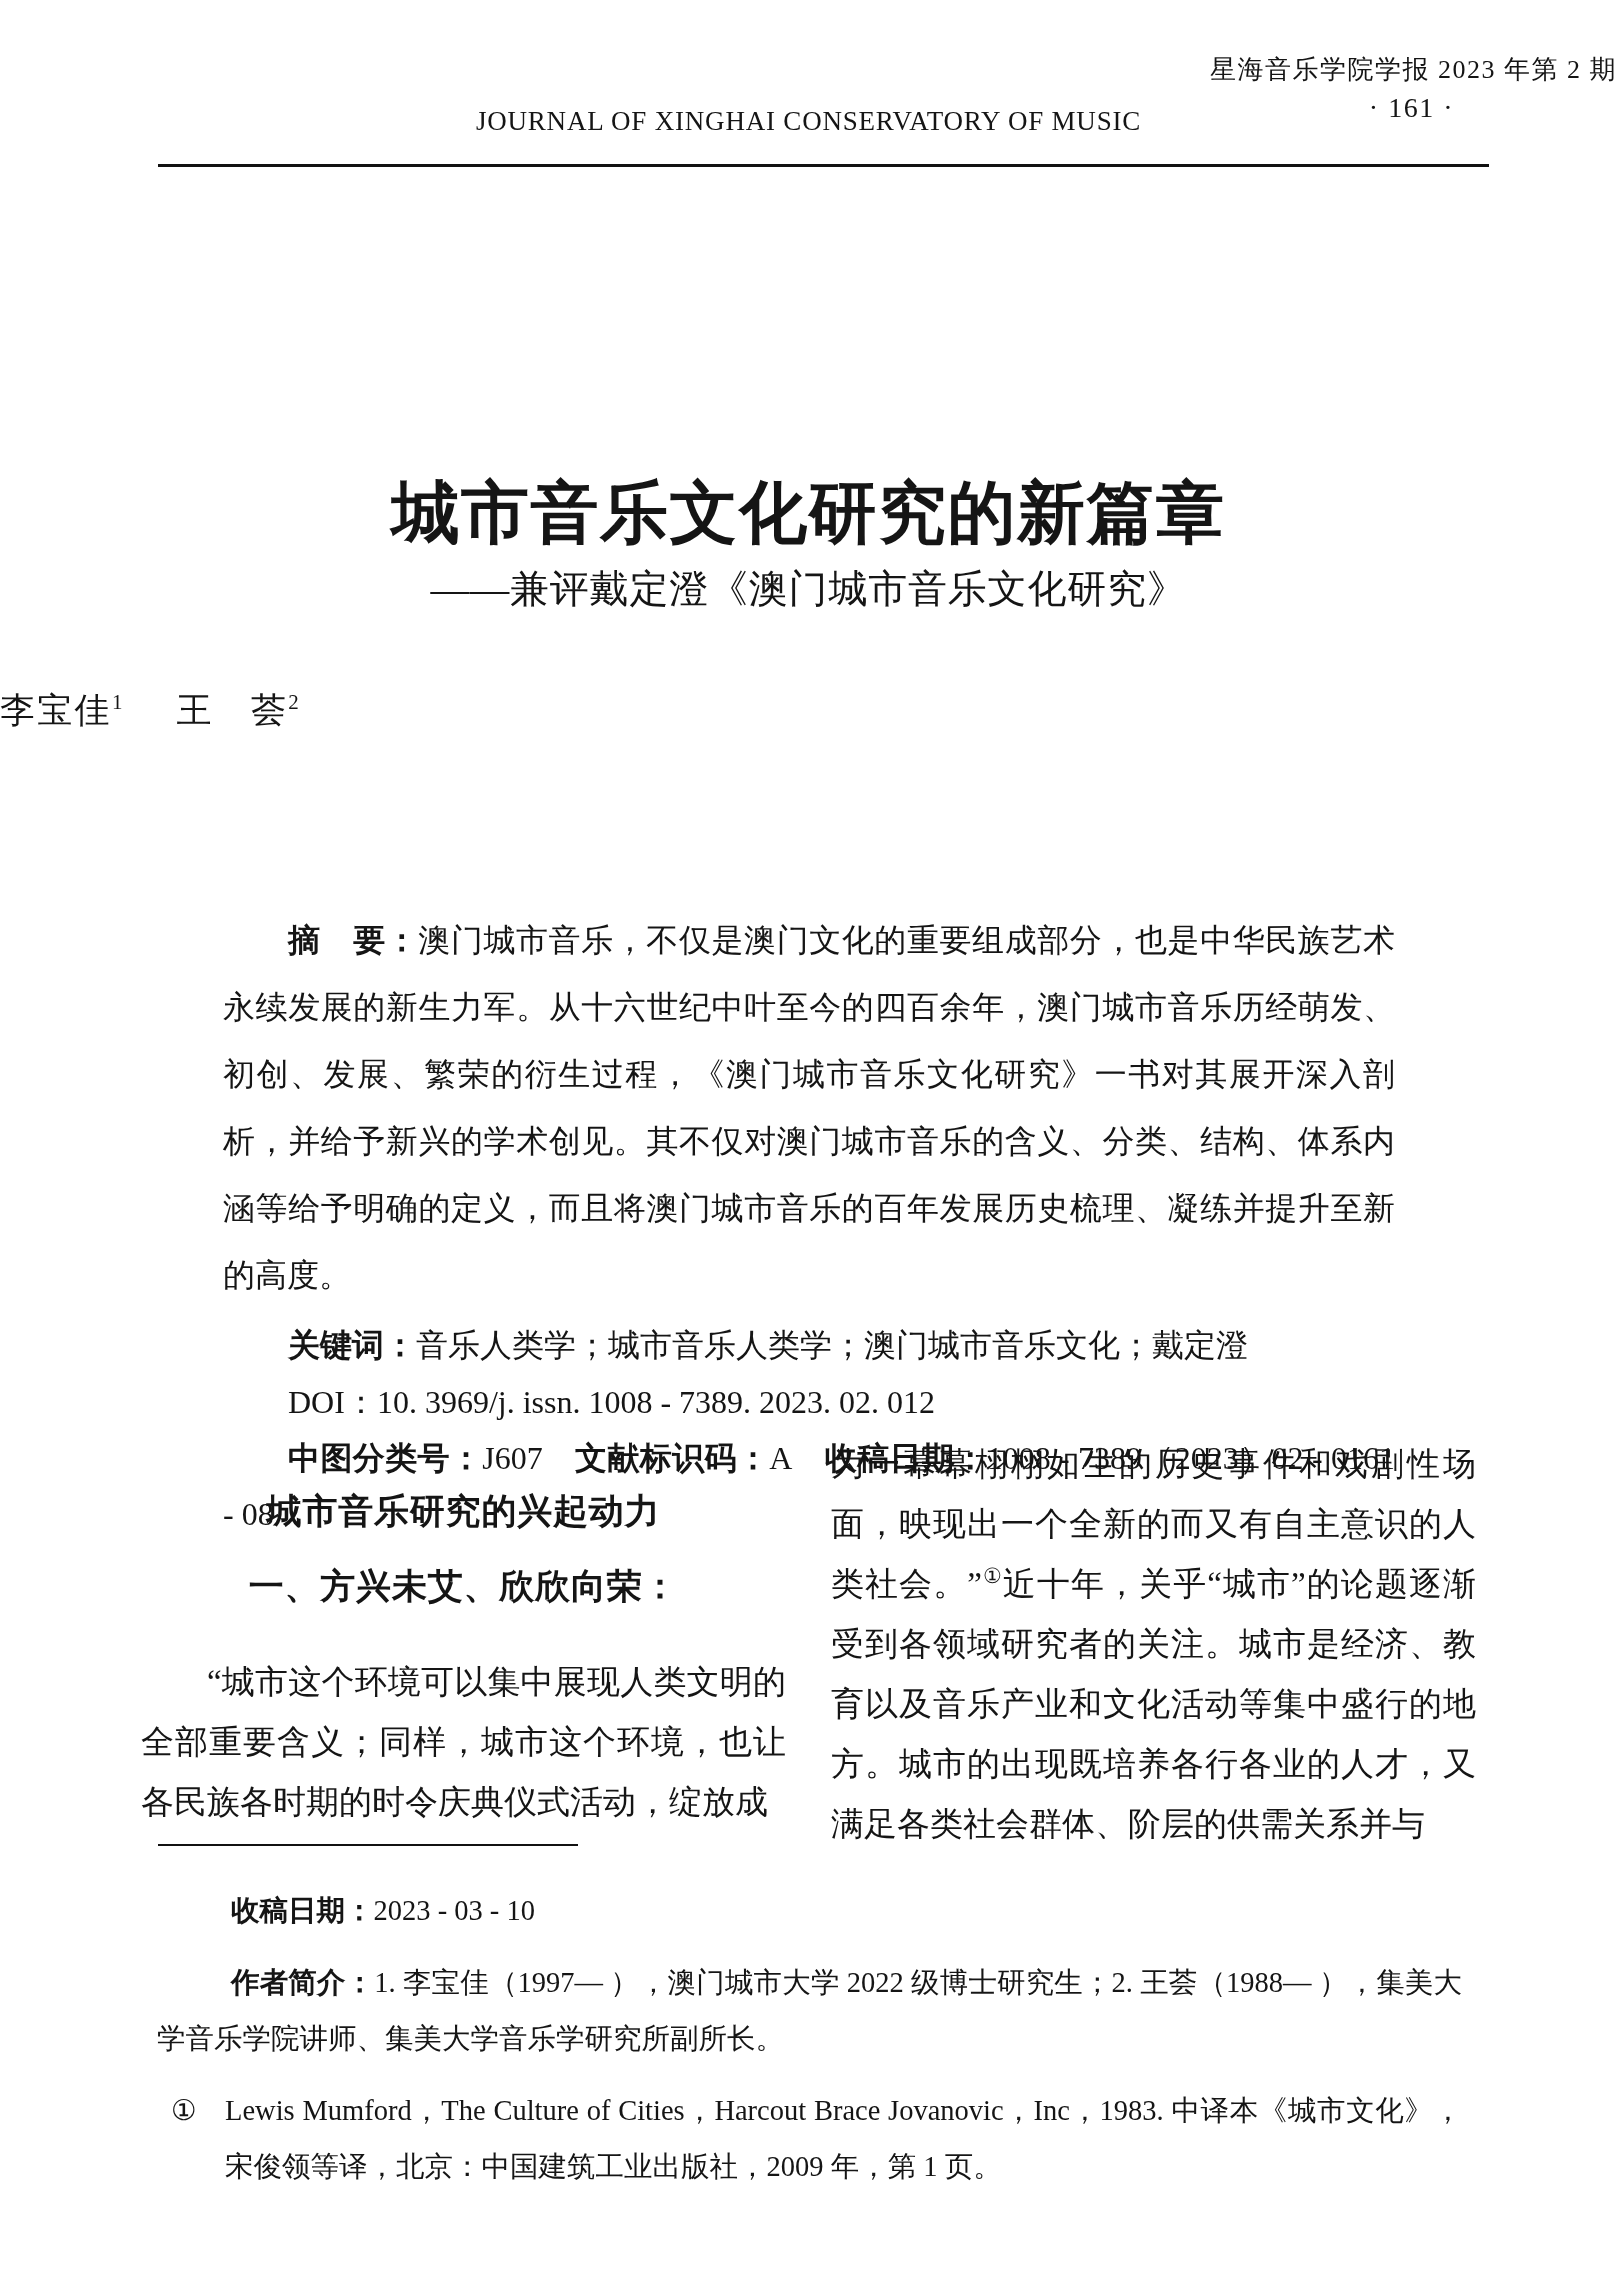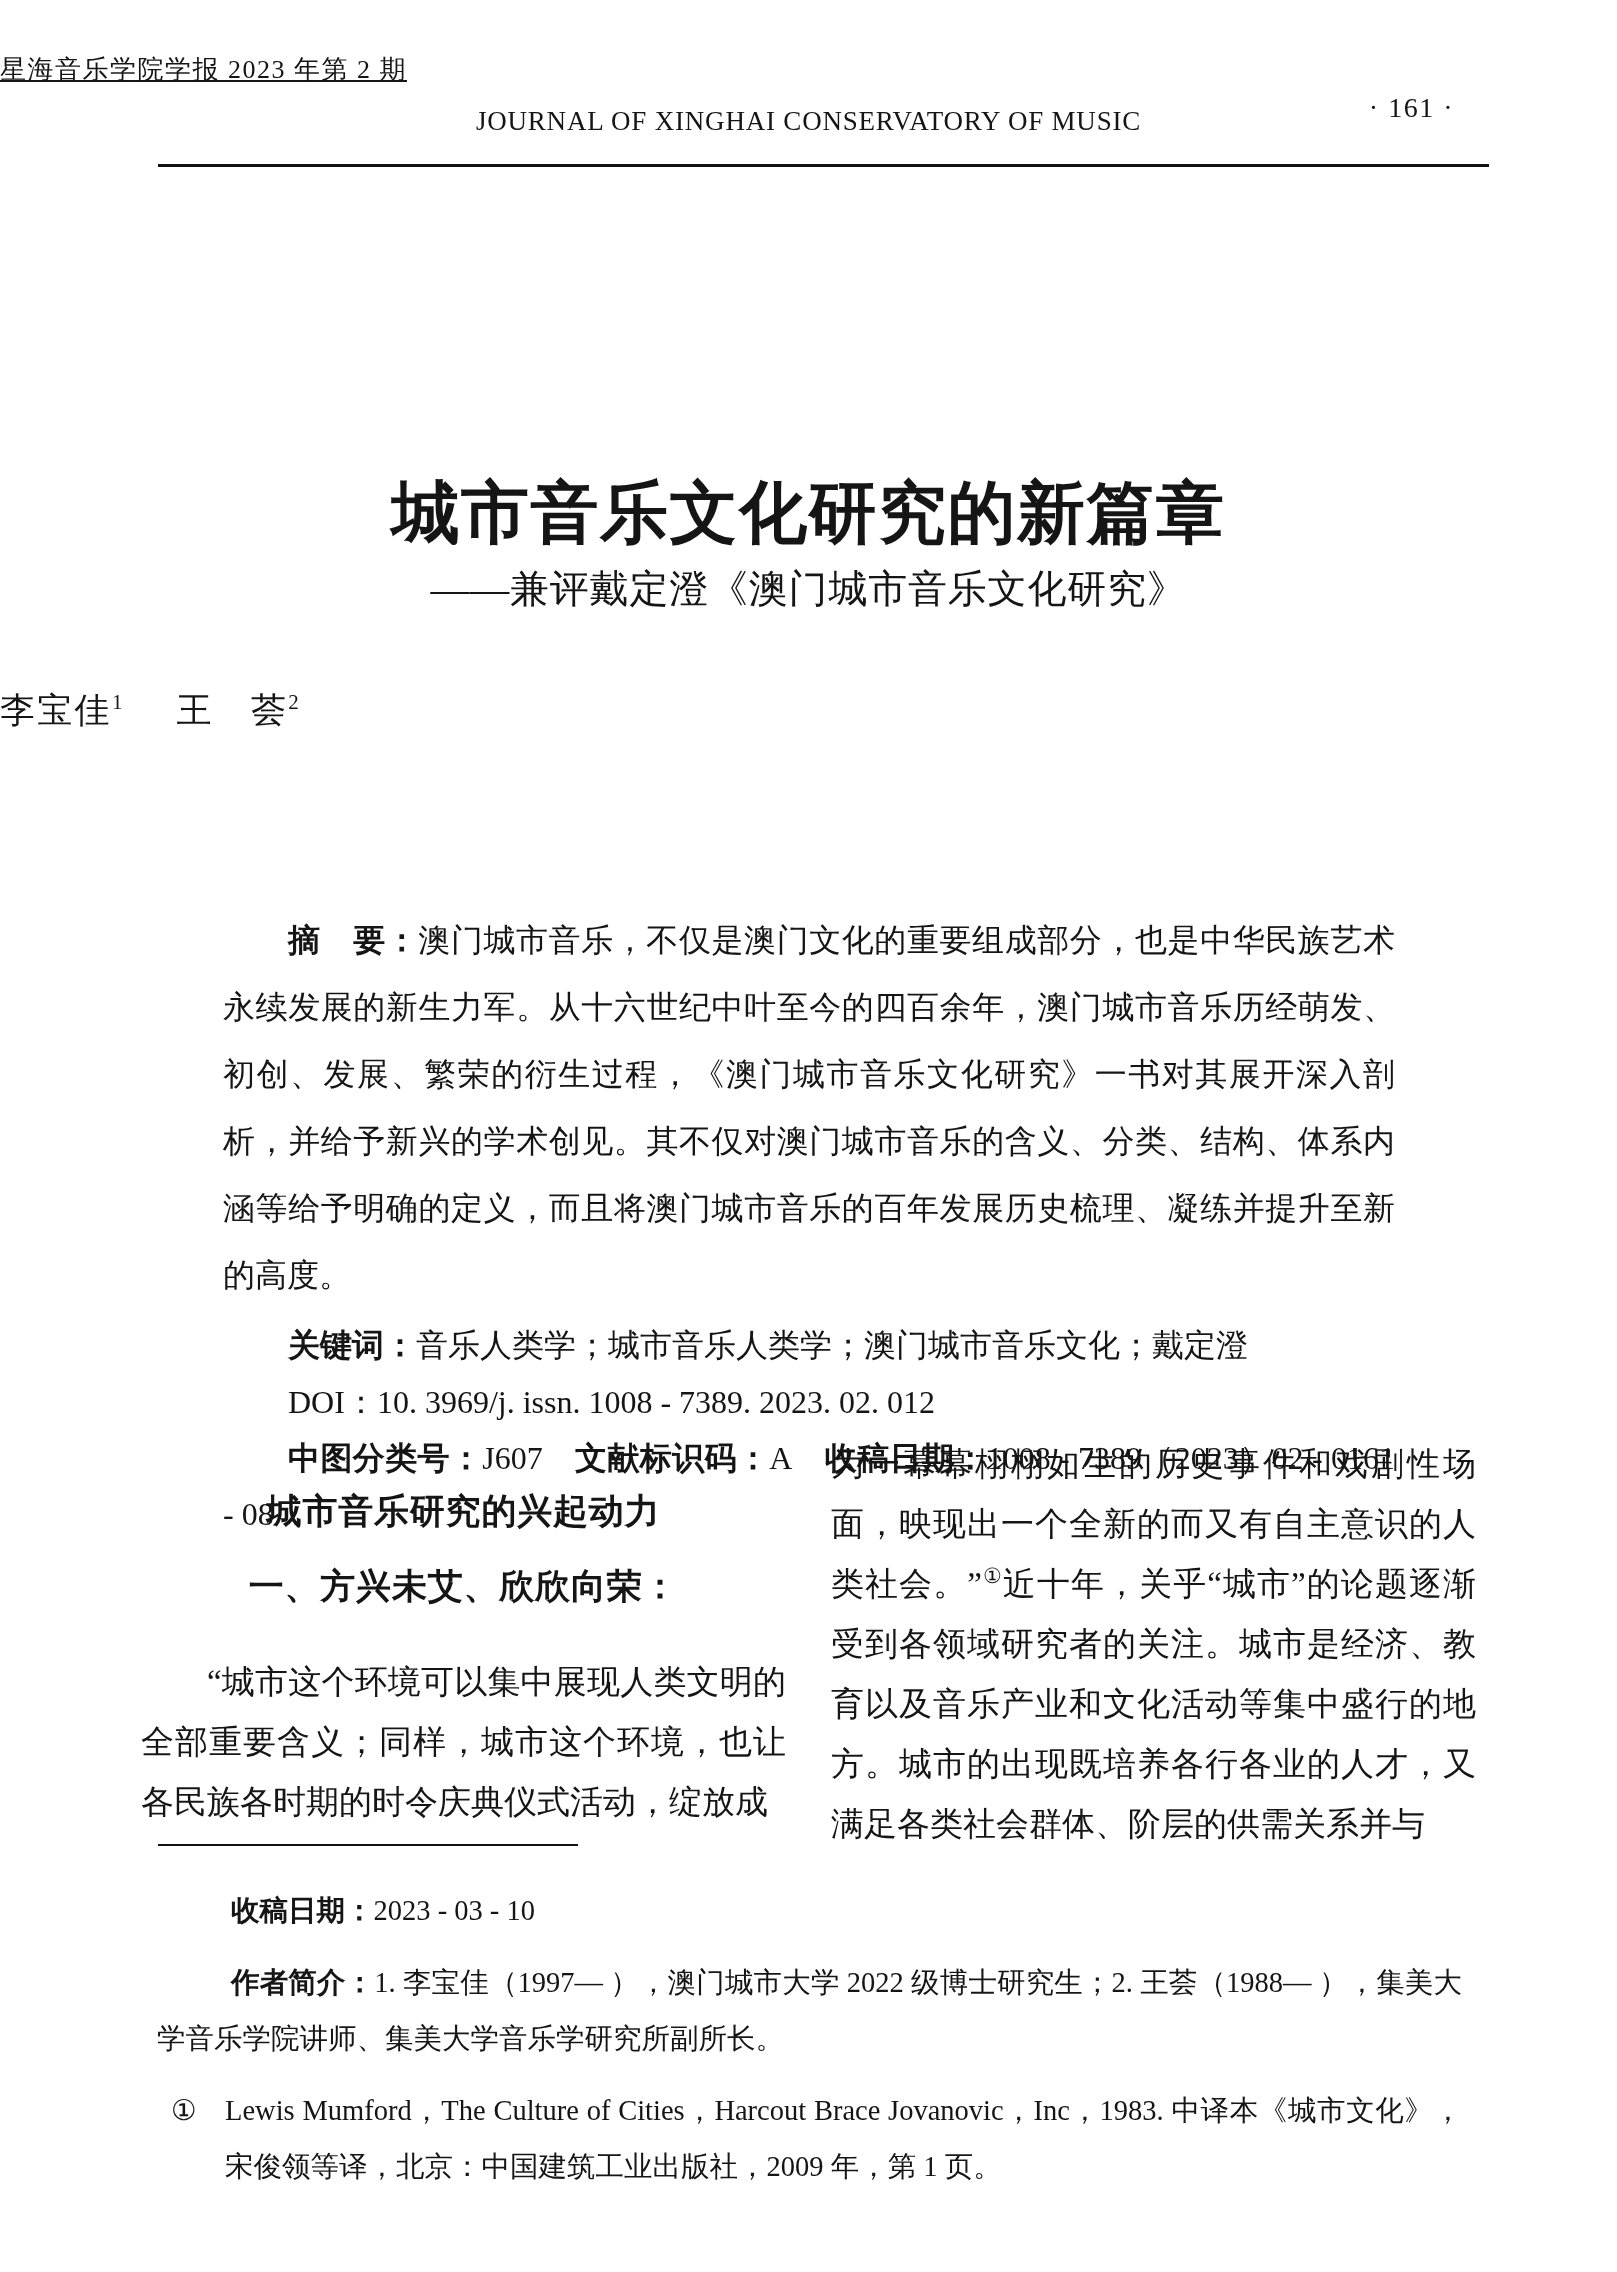--- a/index.html
+++ b/index.html
@@ -5,21 +5,21 @@
   html,body{margin:0;padding:0;}
   body{
     width:1617px;height:2273px;
     background:#ffffff;color:#151515;
     font-family:"Liberation Serif","DejaVu Serif",serif;
     position:relative;overflow:hidden;
   }
   
   .hdr-cn{
     position:absolute;top:52px;left:0;width:100%;
-    text-align:left;font-size:26px;letter-spacing:1.5px;text-decoration:underline;
+    text-align:right;font-size:26px;letter-spacing:1.5px;
   }
   .hdr-en-row{
     position:absolute;top:106px;left:0;width:100%;
     text-align:center;font-size:27px;letter-spacing:0.8px;
   }
   .hdr-page{
     position:absolute;top:92px;right:163px;
     font-size:28px;letter-spacing:1.5px;
   }
   .hdr-rule{

